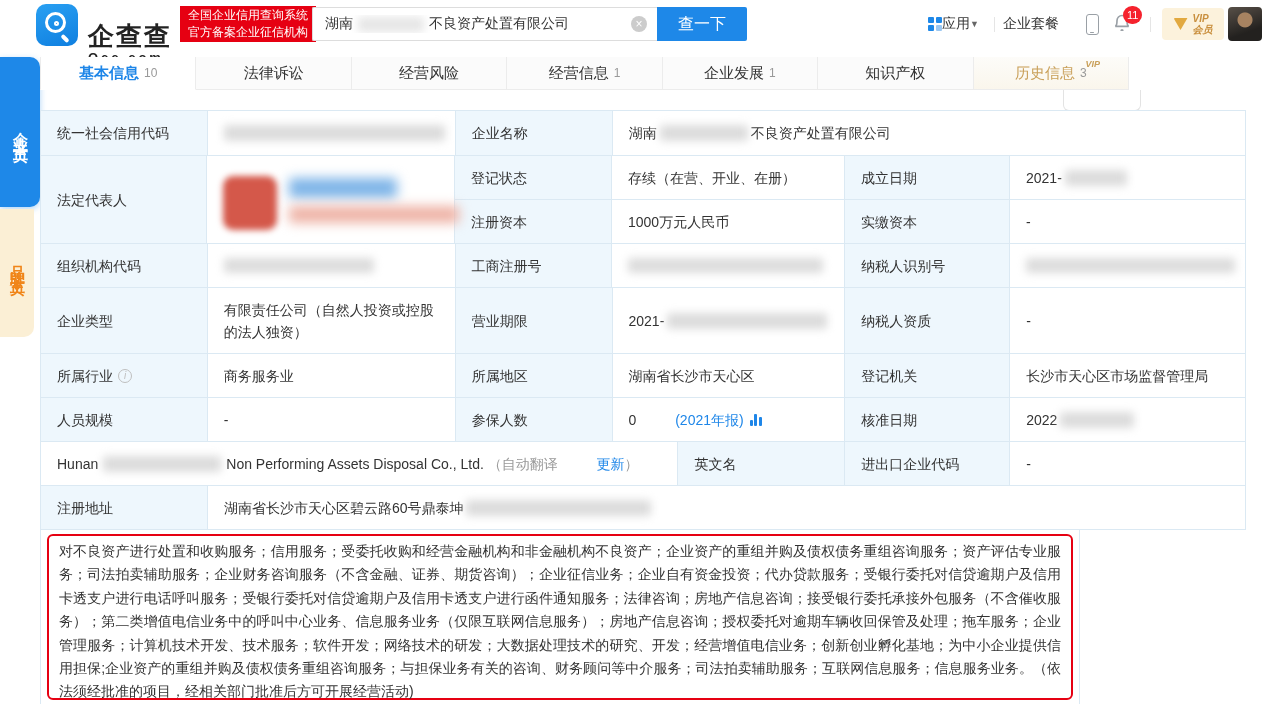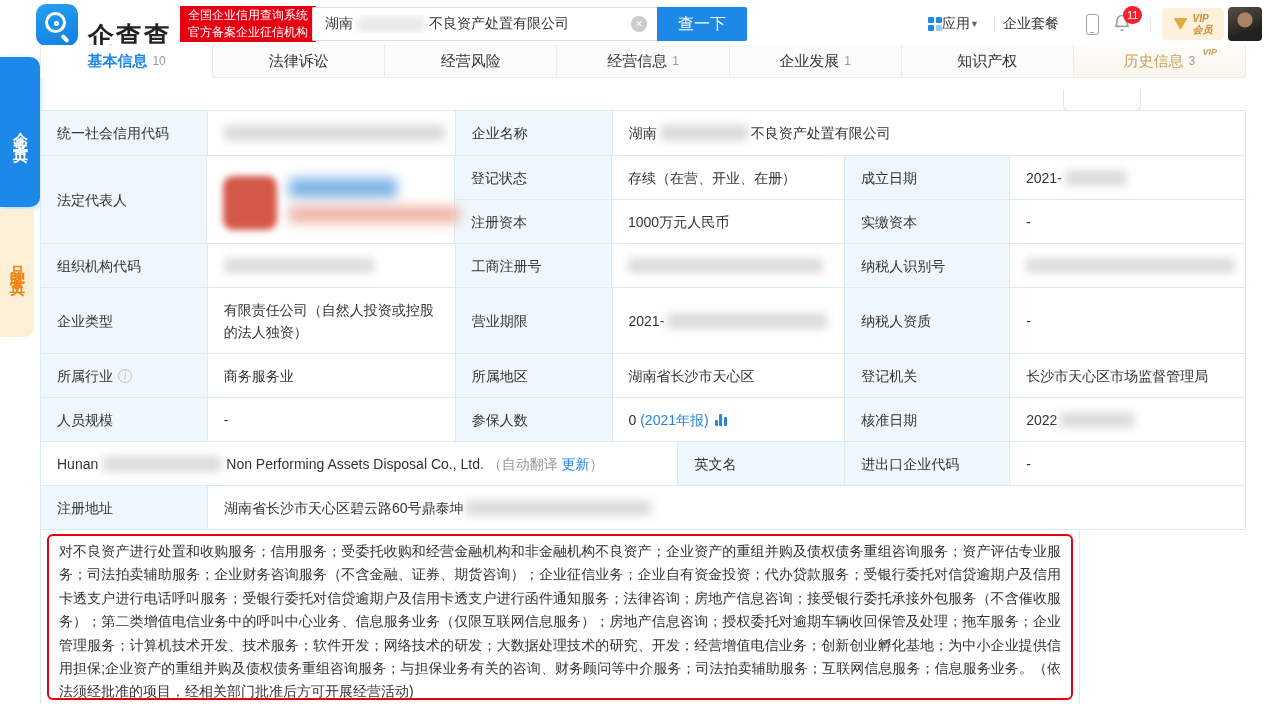--- a/index.html
+++ b/index.html
@@ -53,21 +53,21 @@
   .side-tab { position:absolute; left:0; display:flex; flex-direction:column; align-items:center; cursor:pointer; }
   .side-co { top:57px; width:40px; height:150px; background:#1e88e8; border-radius:0 10px 10px 0;
     justify-content:center; box-shadow:0 2px 6px rgba(30,136,232,.35); }
   .side-co .vtxt { color:#fff; }
   .side-br { top:209px; width:34px; height:128px; background:#fbefd5; border-radius:0 0 10px 0; justify-content:center; }
   .side-br .vtxt { color:#f08519; }
   .vtxt { writing-mode:vertical-lr; text-orientation:upright; font-size:15px; letter-spacing:6px; font-weight:700; }
   .side-count { color:#f08519; font-size:12px; margin-top:2px; font-weight:700; }
 
   
-  .tabs { position:absolute; left:40px; top:45px; width:1206px; height:33px; display:flex; }
+  .tabs { position:absolute; left:40px; top:57px; width:1089px; height:33px; display:flex; }
   .tab { flex:1; display:flex; align-items:center; justify-content:center; gap:5px; font-size:15px; color:#333;
     background:#fbfbfb; border-right:1px solid #ececec; border-bottom:1px solid #ececec; cursor:pointer; position:relative; }
   .tab:first-child { border-left:1px solid #ececec; }
   .tab.active { background:#fff; color:#1e86e8; font-weight:700; border-bottom-color:#fff; }
   .tab .cnt { font-size:12px; color:#999; font-weight:400; }
   .tab.vip-tab { color:#c9a05a; background:linear-gradient(180deg,#fdfcf9,#faf6ec); }
   .vip-sup { position:absolute; top:2px; right:28px; font-size:9px; font-style:italic; font-weight:700; color:#c9a05a; }
   .tab-dropdown { position:absolute; left:1063px; top:90px; width:78px; height:21px; background:#fff;
     border:1px solid #e3e3e3; border-top:none; border-radius:0 0 6px 6px; }
 
@@ -75,21 +75,21 @@
   .tbl { position:absolute; left:40px; top:110px; width:1206px; border-top:1px solid #dbe9f3; border-left:1px solid #dbe9f3; font-size:14px; }
   .tr { display:flex; }
   .td { border-right:1px solid #dbe9f3; border-bottom:1px solid #dbe9f3; display:flex; align-items:center;
     padding:4px 10px 4px 16px; line-height:22px; }
   .lbl { background:#eef7fd; color:#333; }
   .val { background:#fff; color:#333; }
   .c1 { width:167px; } .c2 { width:248px; } .c3 { width:157px; } .c4 { width:233px; } .c5 { width:165px; } .c6 { width:236px; }
   .c46 { width:634px; } .c24 { width:638px; } .c26 { width:1039px; }
   .sub { display:flex; flex-direction:column; width:791px; }
   .subrow { display:flex; height:44px; }
-  .link { color:#1e86e8; cursor:pointer; }
+  .link { color:#1e86e8; cursor:pointer;margin-left:35px; }
   .gray { color:#999; }
   .info-icon { width:14px; height:14px; border:1px solid #bfbfbf; border-radius:50%; color:#bfbfbf; font-size:10px;
     line-height:12px; text-align:center; margin-left:5px; flex:none; font-style:italic; }
   .chart-icon { display:inline-flex; align-items:flex-end; gap:1.5px; height:12px; margin-left:6px; cursor:pointer; }
   .chart-icon i { width:3px; background:#1e86e8; border-radius:1px; }
   .chart-icon i:nth-child(1){height:6px;} .chart-icon i:nth-child(2){height:12px;} .chart-icon i:nth-child(3){height:9px;}
 
   
   .blur { display:inline-block; background:#dcdcdc; filter:blur(4px); border-radius:3px; vertical-align:middle; }
   .b-search { width:66px; height:15px; background:#e6e6e6; margin:0 3px; }

